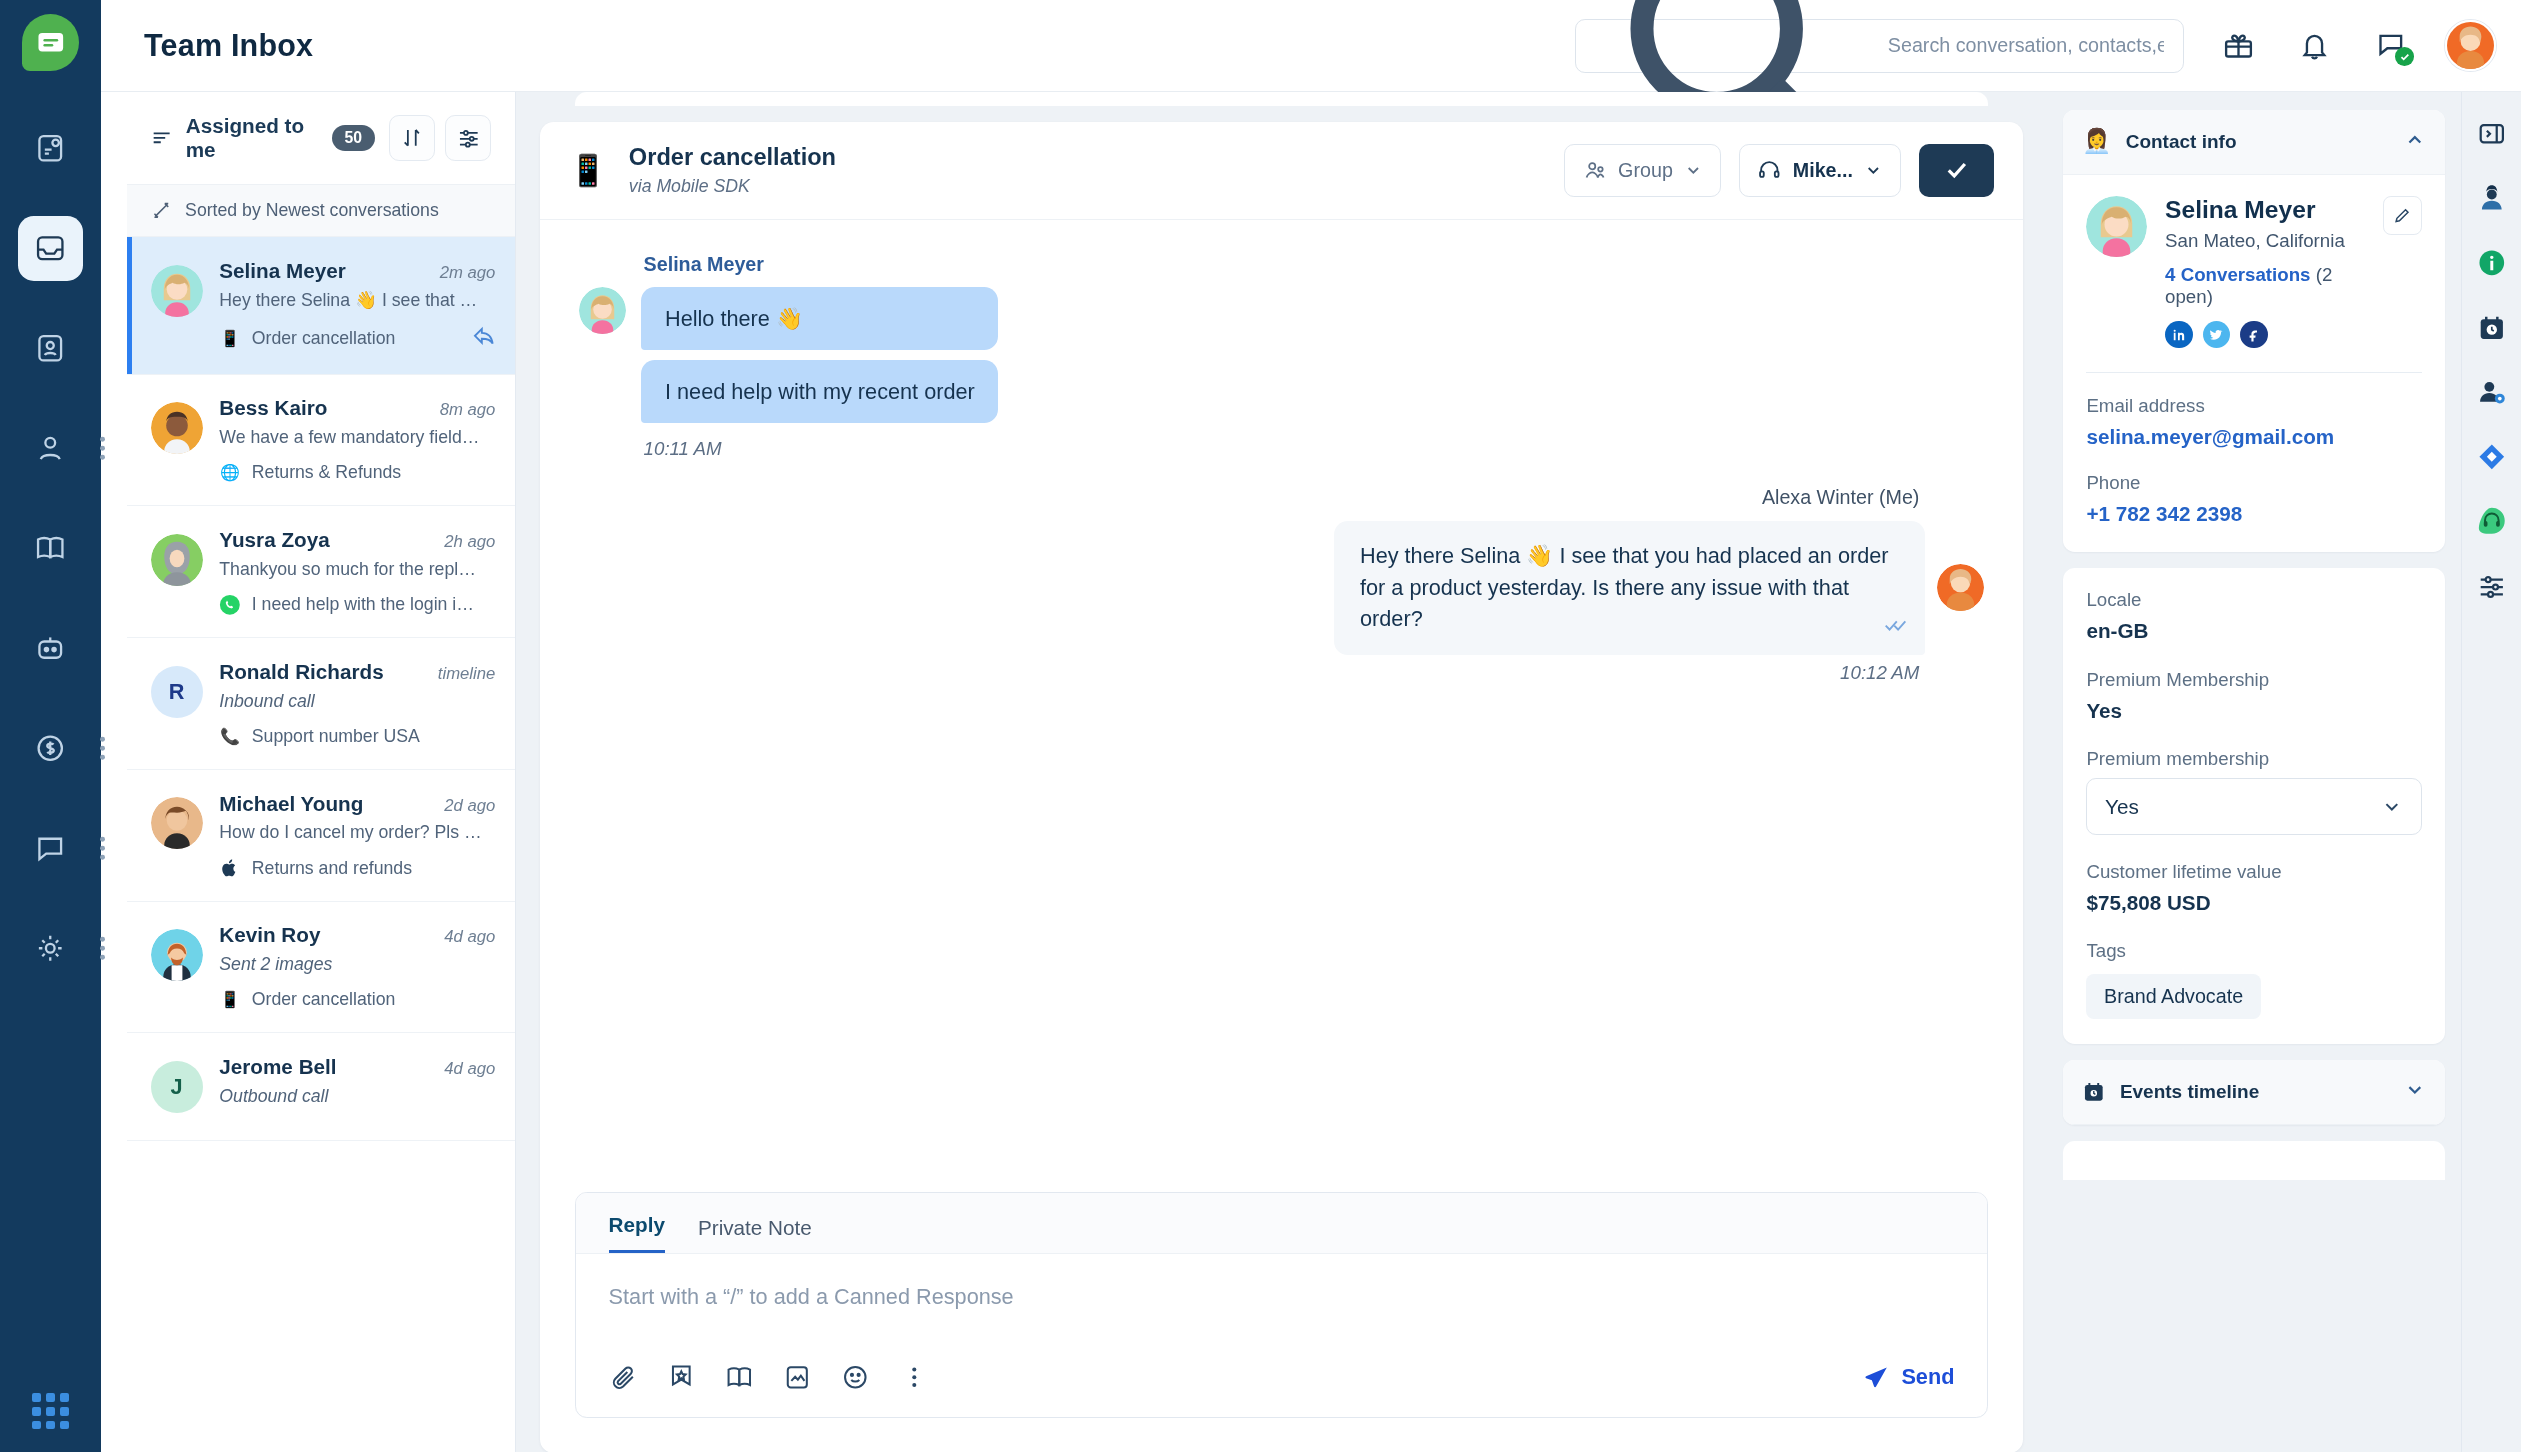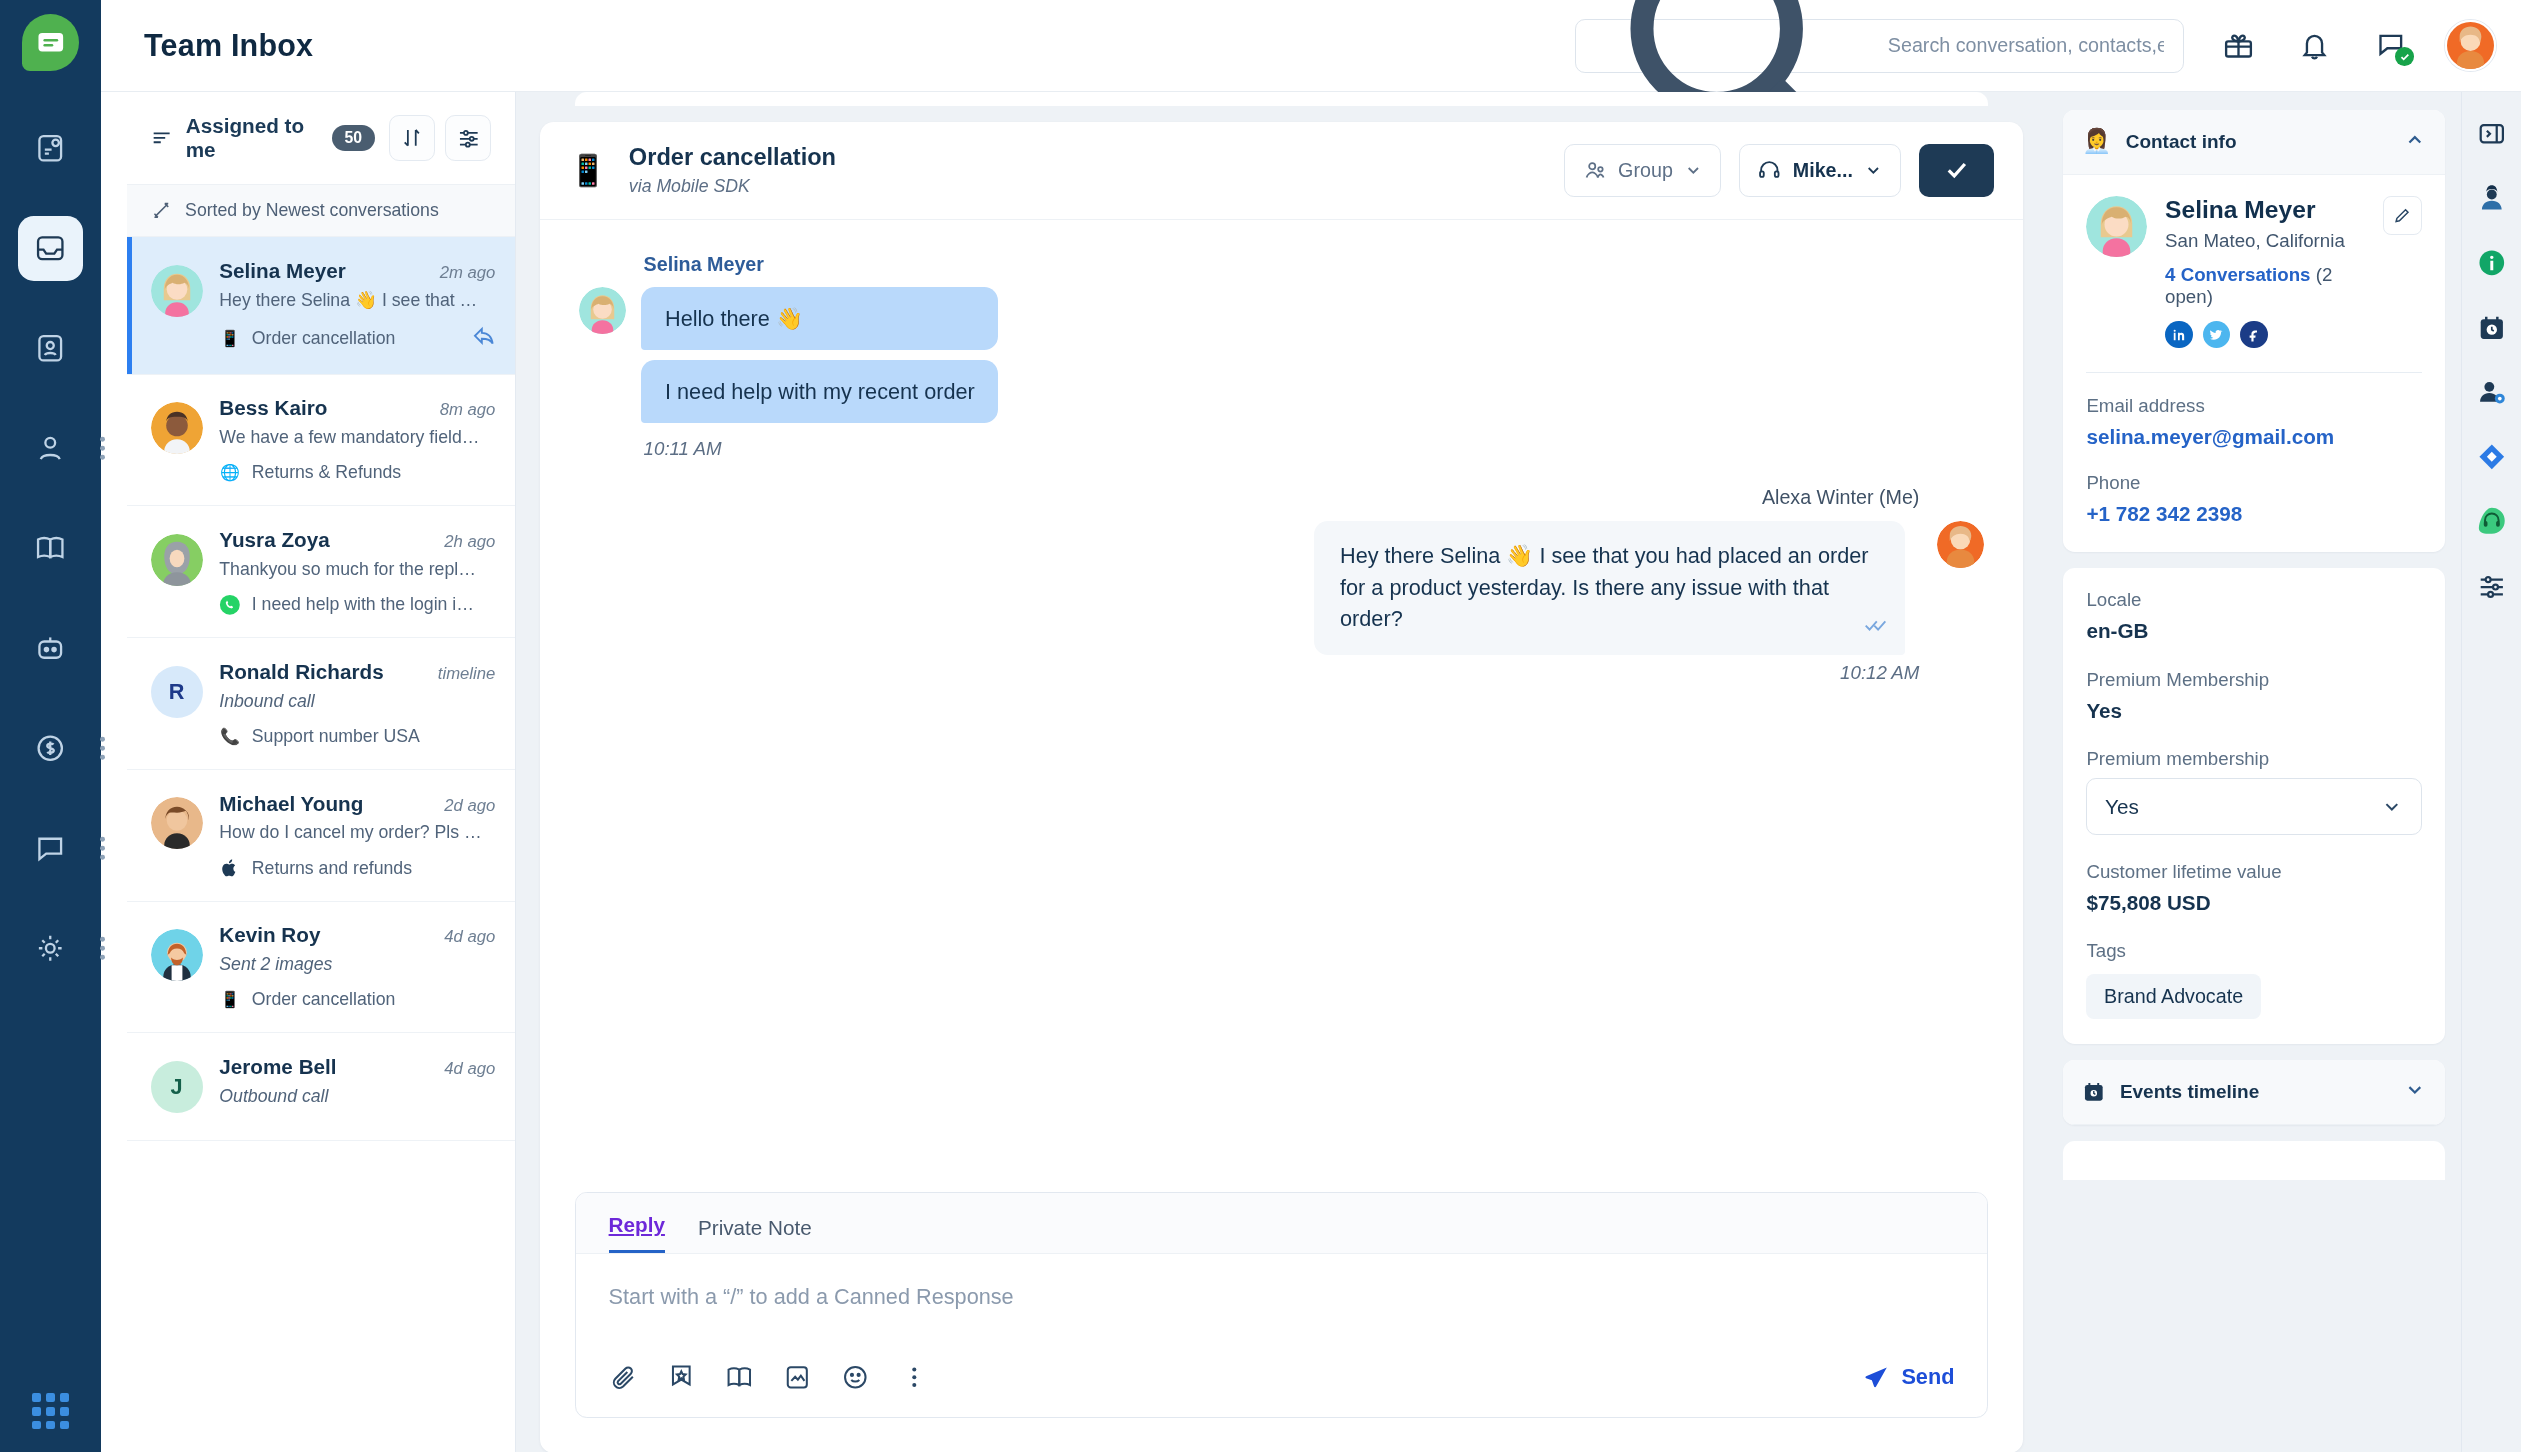--- a/index.html
+++ b/index.html
@@ -166,38 +166,38 @@
   .msg-line { display: flex; align-items: flex-start; gap: 15.8px; }
   .msg-ava { width: 47px; height: 47px; border-radius: 50%; overflow: hidden; flex: 0 0 47px; }
   .bubble-in {
     background: #B9D9FB; border-radius: 13.8px 13.8px 13.8px 3.9px; padding: 16.7px 23.6px;
     font-size: 21.7px; color: #16334F; max-width: 552px; line-height: 1.35; margin-bottom: 9.9px;
   }
   .bubble-in.second { border-radius: 13.8px 13.8px 13.8px 3.9px; }
   .ts-left { font-size: 18.7px; color: #5C6E85; font-style: italic; margin-left: 65px; margin-top: 5.9px; }
   .grp-right { text-align: right; }
   .sender-name-r { font-size: 19.7px; color: #3F5166; margin-bottom: 11.8px; margin-right: 65px; }
-  .msg-line-r { display: flex; align-items: flex-start; gap: 32px; justify-content: flex-end; }
+  .msg-line-r { display: flex; align-items: center; gap: 12px; justify-content: flex-end; }
   .bubble-out {
     background: #F4F7FA; border-radius: 13.8px 13.8px 3.9px 13.8px; padding: 19.7px 25.6px;
     font-size: 21.7px; color: #16334F; max-width: 591px; line-height: 1.45; text-align: left;
     position: relative;
   }
   .ticks { position: absolute; right: 15.8px; bottom: 12.8px; color: #79A7DE; }
   .ticks svg { width: 25.6px; height: 17.7px; }
   .ts-right { font-size: 18.7px; color: #5C6E85; font-style: italic; margin-right: 65px; margin-top: 7.9px; }
 
   
   .composer {
     margin: 0 35px 35px 35px; border: 1px solid #E2E8F0; border-radius: 11.8px;
     background: #fff; overflow: hidden;
   }
   .comp-tabs { display: flex; gap: 33px; padding: 0 33px; background: #FAFBFD; border-bottom: 1px solid #EDF1F5; height: 61px; align-items: flex-end;}
   .comp-tab { font-size: 20.7px; color: #48596E; padding-bottom: 12.8px; cursor: pointer; }
-  .comp-tab.active { color: #6d28d9; font-weight: bold; border-bottom: 3.9px solid #2563C7; text-decoration: underline; }
+  .comp-tab.active { color: #0c4a6e; font-weight: bold; border-bottom: 3.9px solid #2563C7; }
   .comp-input { padding: 29.6px 33px 0 33px; font-size: 21.7px; color: #8B9AAD; min-height: 95px; }
   .comp-toolbar { display: flex; align-items: center; padding: 13.8px 33px 25.6px 33px; gap: 29.6px; }
   .comp-toolbar .ti { cursor: pointer; display:flex; }
   .comp-toolbar .ti svg { width: 28.6px; height: 28.6px; }
   .send-btn { margin-left: auto; display: flex; align-items: center; gap: 11.8px; cursor: pointer; }
   .send-btn svg { width: 26.6px; height: 26.6px; }
   .send-btn span { font-size: 21.7px; font-weight: bold; color: #1D4ED8; }
 
   
   .right-panel {

